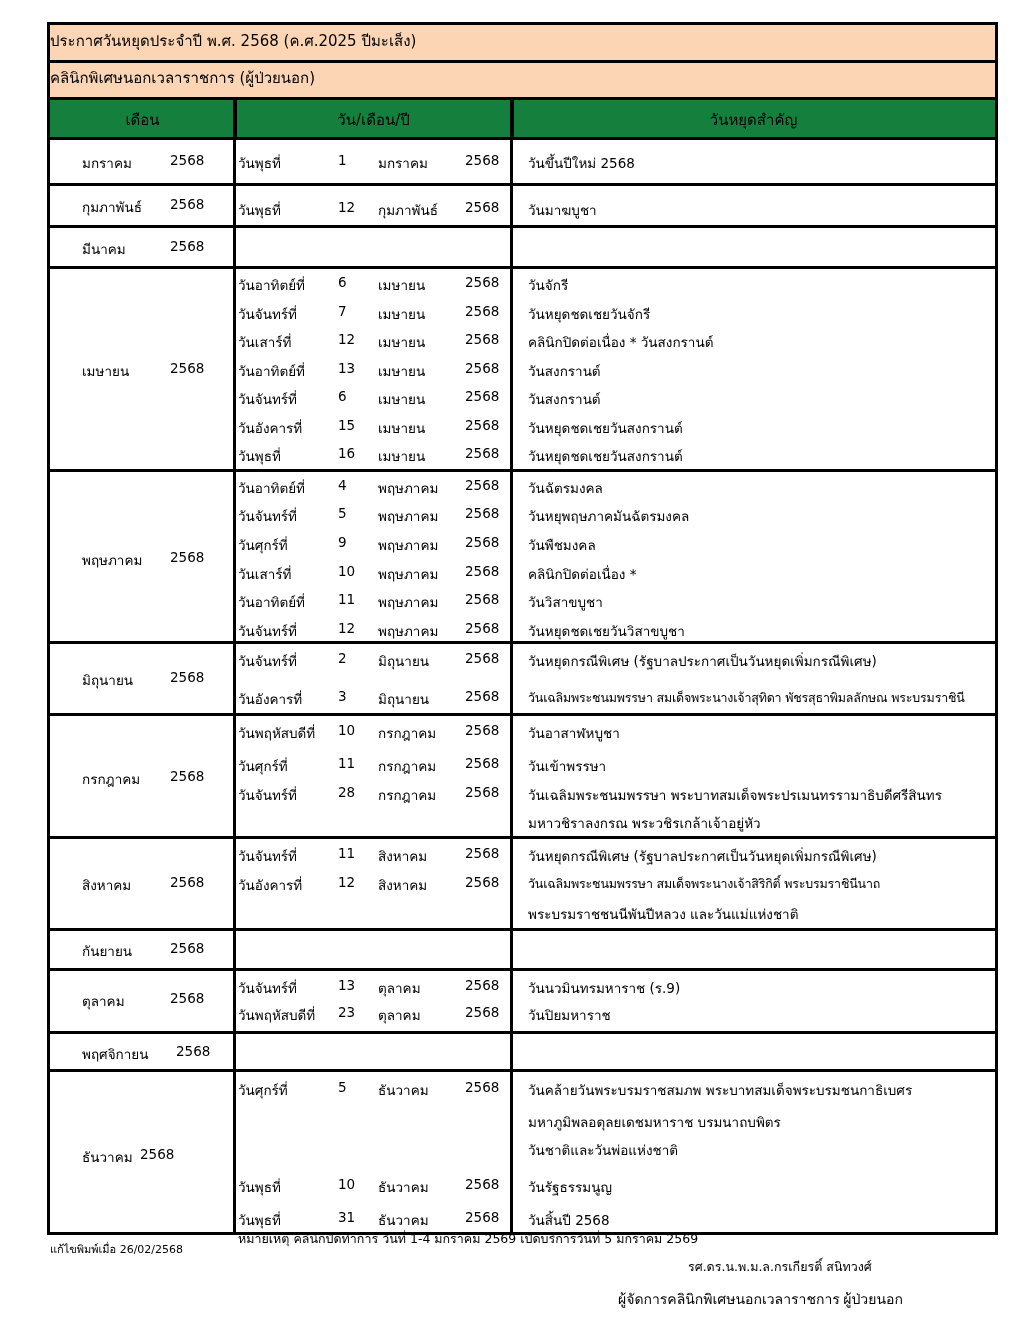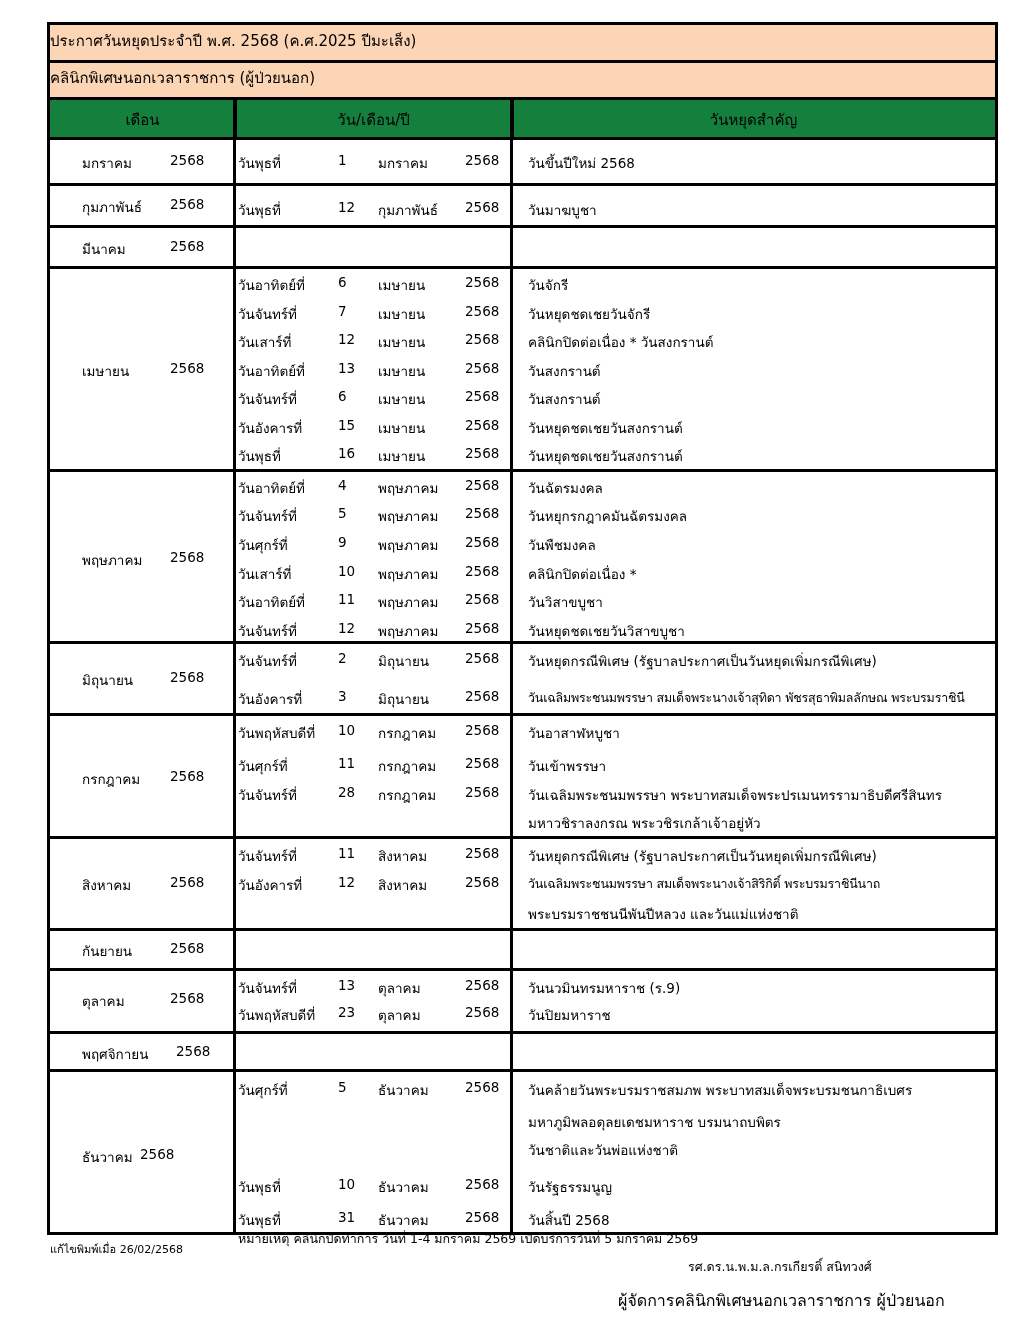--- a/index.html
+++ b/index.html
@@ -27,21 +27,21 @@
   .line span { position: absolute; top: 0; }
   .c-day { left: 0; }
   .c-num { left: 100px; }
   .c-mon { left: 140px; }
   .c-yr { left: 227px; }
   .c-hol { left: 276px; margin-left: 14px; }
   .c-hol.small { font-size: 12.5px; letter-spacing: -0.2px; }
   .edit { position: absolute; left: 50px; top: 1240px; font-size: 11px; }
   .note { position: absolute; left: 238px; top: 1229px; font-size: 12.5px; white-space: nowrap; }
   .sig1 { position: absolute; left: 688px; top: 1257px; font-size: 12.5px; }
-  .sig2 { position: absolute; left: 618px; top: 1288px; font-size: 16px; }
+  .sig2 { position: absolute; left: 618px; top: 1288px; font-size: 14px; font-family: Liberation Serif, serif; }
 </style>
 </head>
 <body>
 
 <div class="page">
   <div class="tbl" id="tbl">
     <div class="band title">ประกาศวันหยุดประจำปี พ.ศ. 2568  (ค.ศ.2025 ปีมะเส็ง)</div>
     <div class="band sub">คลินิกพิเศษนอกเวลาราชการ (ผู้ป่วยนอก)</div>
     <div class="hdr">
       <div class="hc1">เดือน</div>
@@ -136,21 +136,21 @@
             <span class="c-num">4</span>
             <span class="c-mon">พฤษภาคม</span>
             <span class="c-yr">2568</span>
             <span class="c-hol">วันฉัตรมงคล</span>
           </div>
           <div class="line" style="top: 33px;">
             <span class="c-day">วันจันทร์ที่</span>
             <span class="c-num">5</span>
             <span class="c-mon">พฤษภาคม</span>
             <span class="c-yr">2568</span>
-            <span class="c-hol">วันหยุกรกฎาคมันฉัตรมงคล</span>
+            <span class="c-hol">วันหยุพฤษภาคมันฉัตรมงคล</span>
           </div>
           <div class="line" style="top: 62px;">
             <span class="c-day">วันศุกร์ที่</span>
             <span class="c-num">9</span>
             <span class="c-mon">พฤษภาคม</span>
             <span class="c-yr">2568</span>
             <span class="c-hol">วันพืชมงคล</span>
           </div>
           <div class="line" style="top: 91px;">
             <span class="c-day">วันเสาร์ที่</span>

